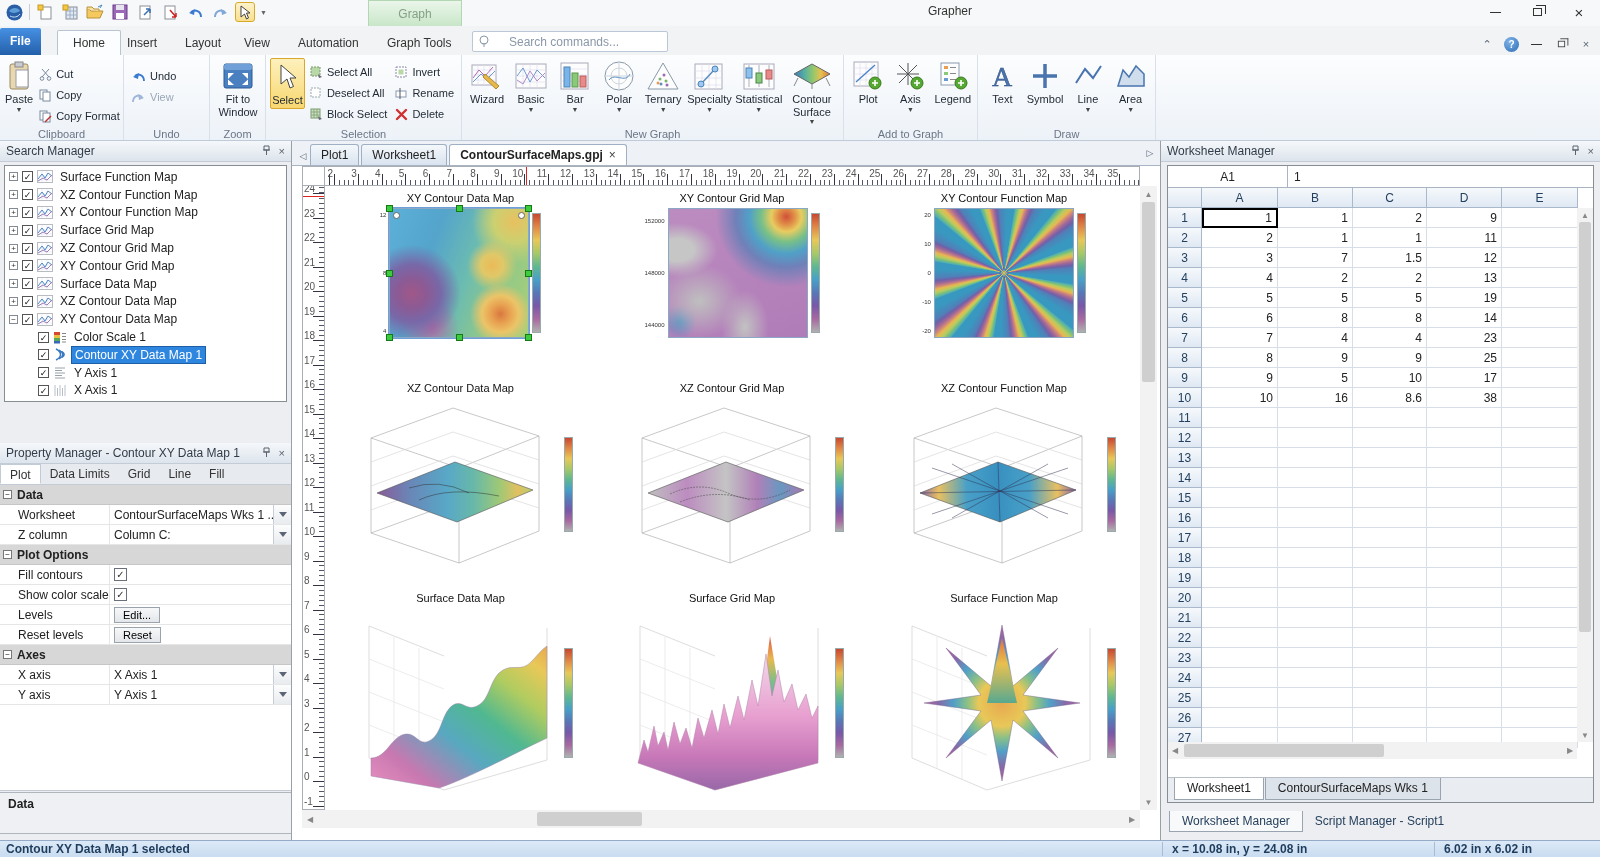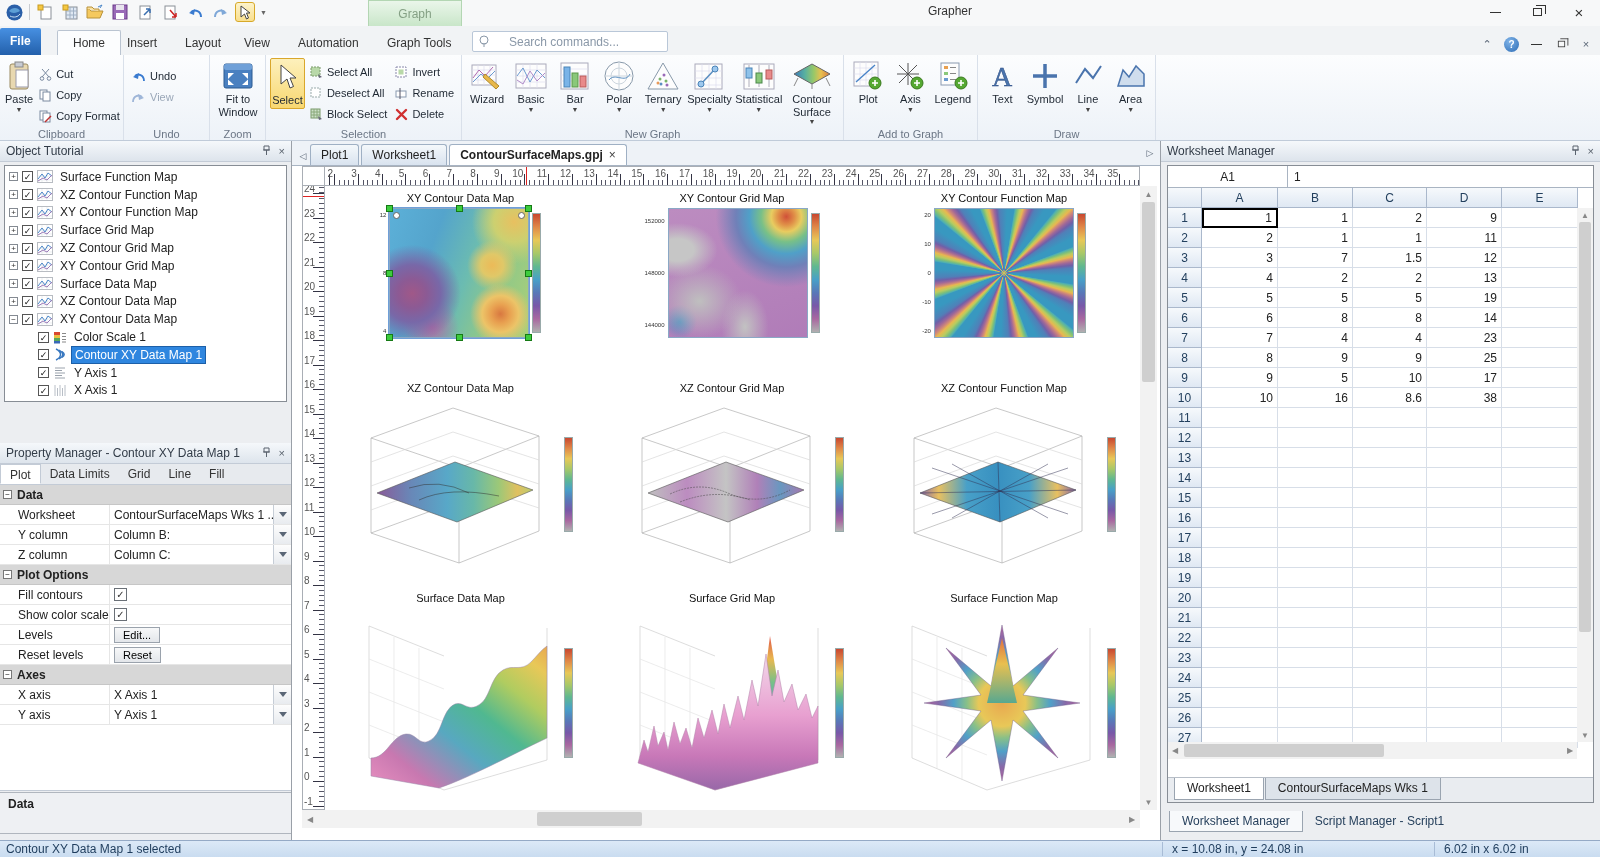--- a/index.html
+++ b/index.html
@@ -172,21 +172,21 @@
      display:flex;align-items:flex-start;padding-left:6px;}
   .sheet-tab{height:22px;line-height:21px;padding:0 12px;border:1px solid #9aa4b0;background:#dde3ea;margin-right:1px;border-top:none;}
   .sheet-tab.active{background:#fff;}
   .wm-panel-tabs{position:absolute;left:8px;bottom:8px;display:flex;align-items:flex-start;}
   .wpanel-tab{padding:3px 12px;color:#27415d;}
   .wpanel-tab.active{background:#f7f9fb;border:1px solid #9aa4b0;border-top:none;}
 
   
   .statusbar{position:absolute;left:0;right:0;bottom:0;height:17px;background:linear-gradient(#dce9f7,#c9dcf0);
      border-top:1px solid #95aac6;color:#1e3c5c;font-size:12px;}
-  .sb-item{position:absolute;top:1px;}
+  .sb-item{position:absolute;top:1px;font-weight:bold;}
   .sb-sep{position:absolute;top:1px;bottom:1px;width:1px;background:#a8bcd6;}
 </style>
 </head>
 <body>
 
 <div id="app">
 
   <div class="titlebar">
     <div class="qat">
       <span class="qicon">
@@ -636,21 +636,21 @@
         </div>
       </div>
       <div class="rgroup-label">Draw</div>
     </div>
 
     <div style="flex:1"></div>
   </div>
 
   <div class="left-col">
     <div class="panel-title">
-      <span>Object Tutorial</span>
+      <span>Search Manager</span>
       <span class="sp"></span>
       <span class="pin-glyph">
         <svg width="9" height="11">
             <path d="M2 1 H7 V5 H2 Z M4.5 5 V10 M1 5 H8" stroke="#5a636e" fill="none"></path>
           </svg></span>
       <span class="x-glyph">×</span>
     </div>
     <div id="om-tree">
         <div class="tree-item" style="padding-left: 4px;">
           <span class="expander">+</span>
@@ -808,29 +808,20 @@
 
     <div class="prop-grid">
       <div class="psection">
         <span class="colbox">−</span>
         <span>Data</span>
         </div>
       <div class="prow">
         <div class="plabel">Worksheet</div>
         <div class="pval">
           <span>ContourSurfaceMaps Wks 1 ...</span>
-          <span class="ddbtn">
-              <span class="ddcaret"></span>
-            </span>
-          </div>
-        </div>
-      <div class="prow">
-        <div class="plabel">Y column</div>
-        <div class="pval">
-          <span>Column B:</span>
           <span class="ddbtn">
               <span class="ddcaret"></span>
             </span>
           </div>
         </div>
       <div class="prow">
         <div class="plabel">Z column</div>
         <div class="pval">
           <span>Column C:</span>
           <span class="ddbtn">

